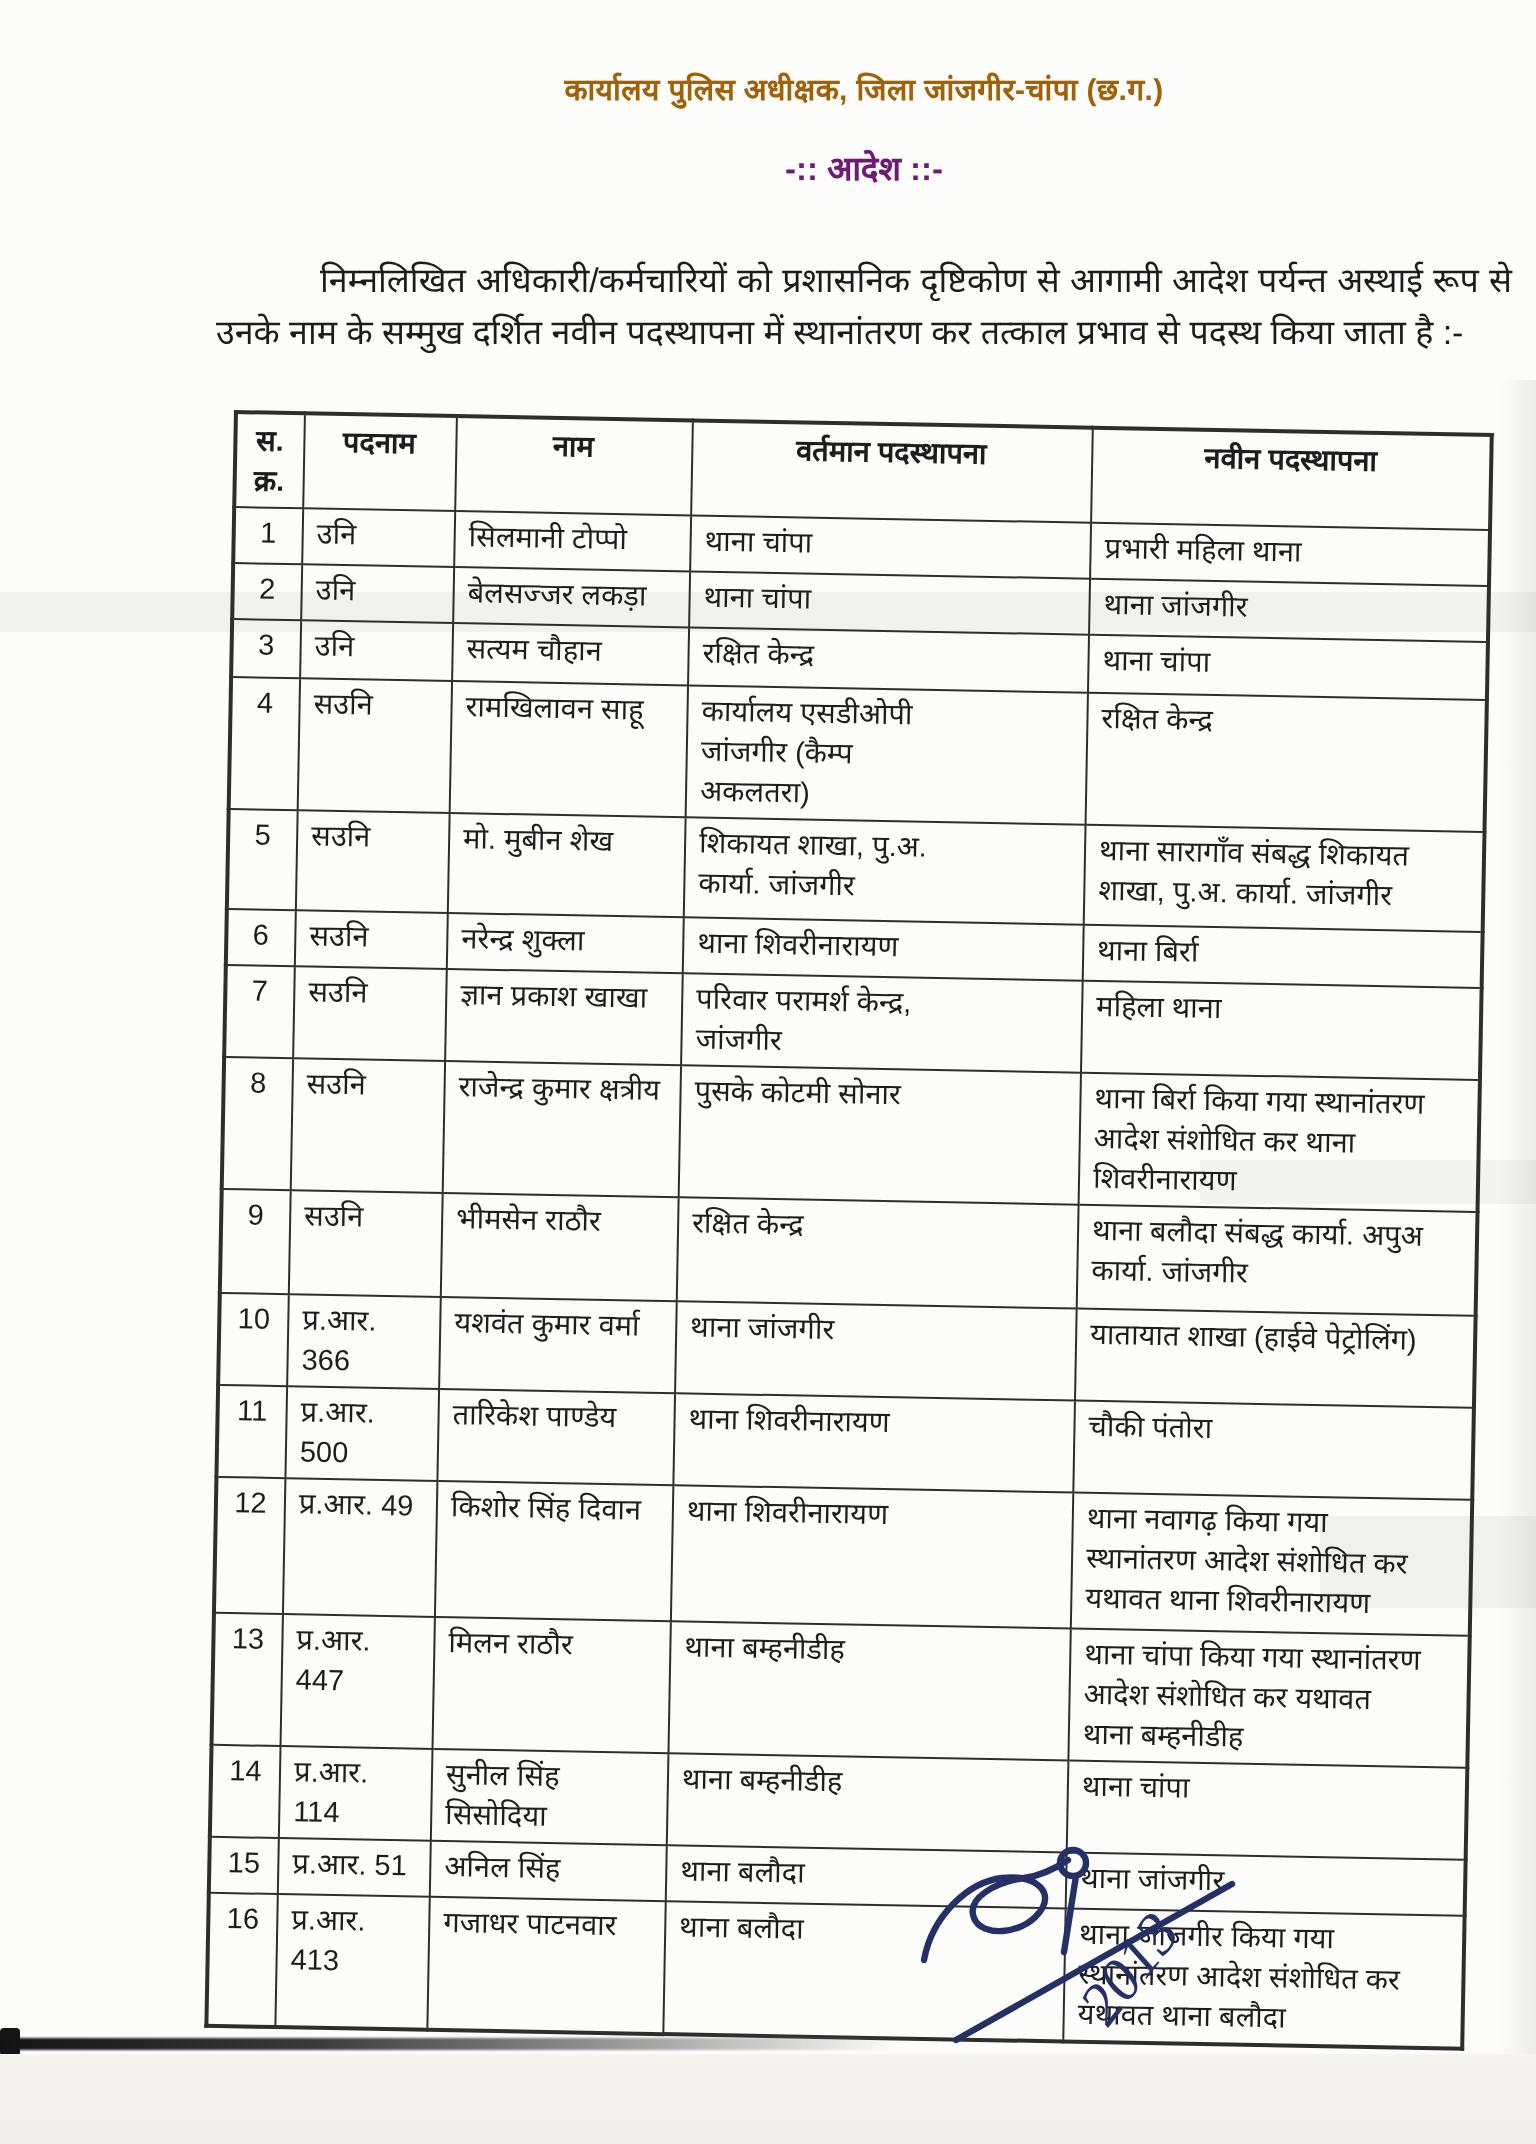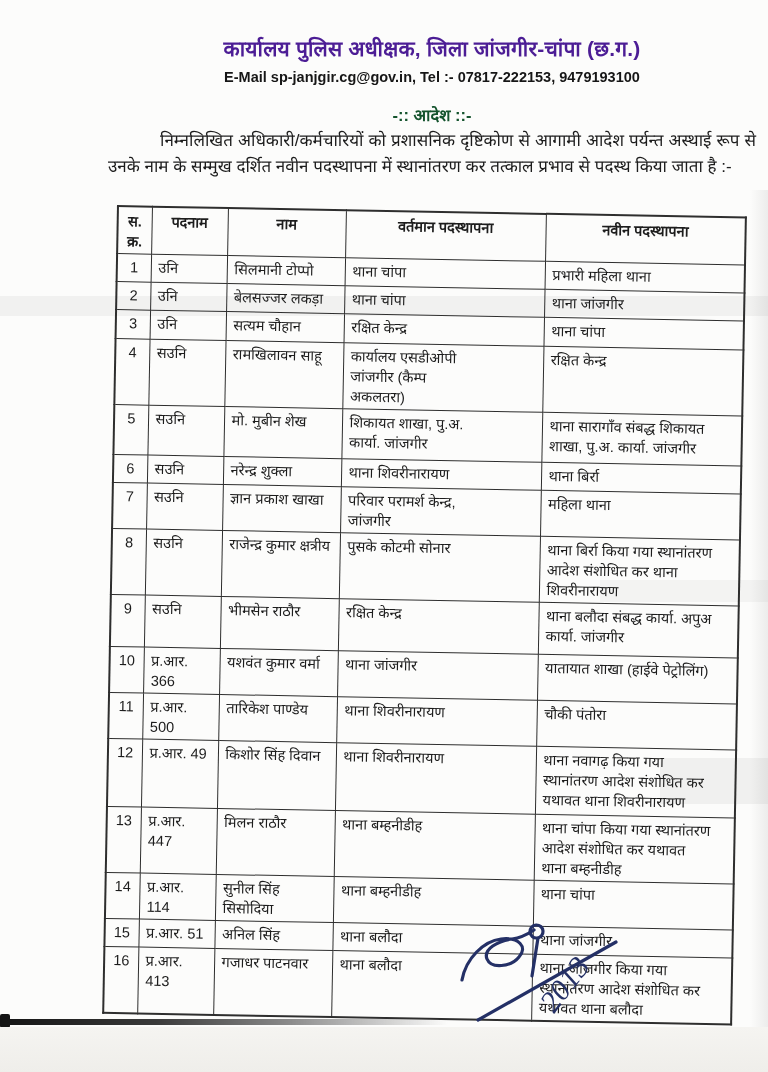--- a/index.html
+++ b/index.html
@@ -5,23 +5,23 @@
   html,body { margin:0; padding:0; background:#e9e9e9; }
   * { box-sizing:border-box; }
   .sheet {
     position:relative; width:768px; height:1072px; margin:0 auto;
     background:#fcfcfb; overflow:hidden;
     font-family:"Liberation Sans", sans-serif;
     color:#1f1f1f;
   }
   
   .doc-head { position:absolute; left:112px; top:34px; width:640px; text-align:center; }
-  .office-title { font-size:21px; font-weight:700; color:#4c1d95; letter-spacing:.2px; }
+  .office-title { font-size:15px; font-weight:700; color:#a16207; letter-spacing:.2px; }
   .contact-line { font-size:14.5px; font-weight:700; color:#161616; margin-top:7px; }
-  .order-heading { font-size:16.5px; font-weight:700; color:#14532d; margin-top:18px; }
+  .order-heading { font-size:16.5px; font-weight:700; color:#701a75; margin-top:18px; }
   .order-body {
     position:absolute; left:108px; top:128px; width:648px;
     font-size:17px; line-height:1.5; text-align:justify; color:#1c1c1c;
     text-indent:52px; margin:0; font-weight:500;
   }
   
   .table-wrap { position:absolute; left:117px; top:205px; transform:rotate(1.05deg); transform-origin:0 0; }
   table.orders {
     border-collapse:collapse; table-layout:fixed; width:628px;
     font-size:14.5px; line-height:20px; color:#1d1d1d;
@@ -63,21 +63,20 @@
 
 <div class="sheet">
 
   <div class="band band-a"></div>
   <div class="band band-b"></div>
   <div class="band band-c"></div>
   <div class="band edge-strip"></div>
 
   <div class="doc-head">
     <div class="office-title">कार्यालय पुलिस अधीक्षक, जिला जांजगीर-चांपा (छ.ग.)</div>
-    <div class="contact-line">E-Mail sp-janjgir.cg@gov.in, Tel :- 07817-222153, 9479193100</div>
     <div class="order-heading">-:: आदेश ::-</div>
   </div>
 
   <p class="order-body">निम्नलिखित अधिकारी/कर्मचारियों को प्रशासनिक दृष्टिकोण से आगामी आदेश पर्यन्त अस्थाई रूप से उनके नाम के सम्मुख दर्शित नवीन पदस्थापना में स्थानांतरण कर तत्काल प्रभाव से पदस्थ किया जाता है :-</p>
 
   <div class="table-wrap">
     <table class="orders">
       <colgroup>
         <col style="width:34px">
           <col style="width:76px">

